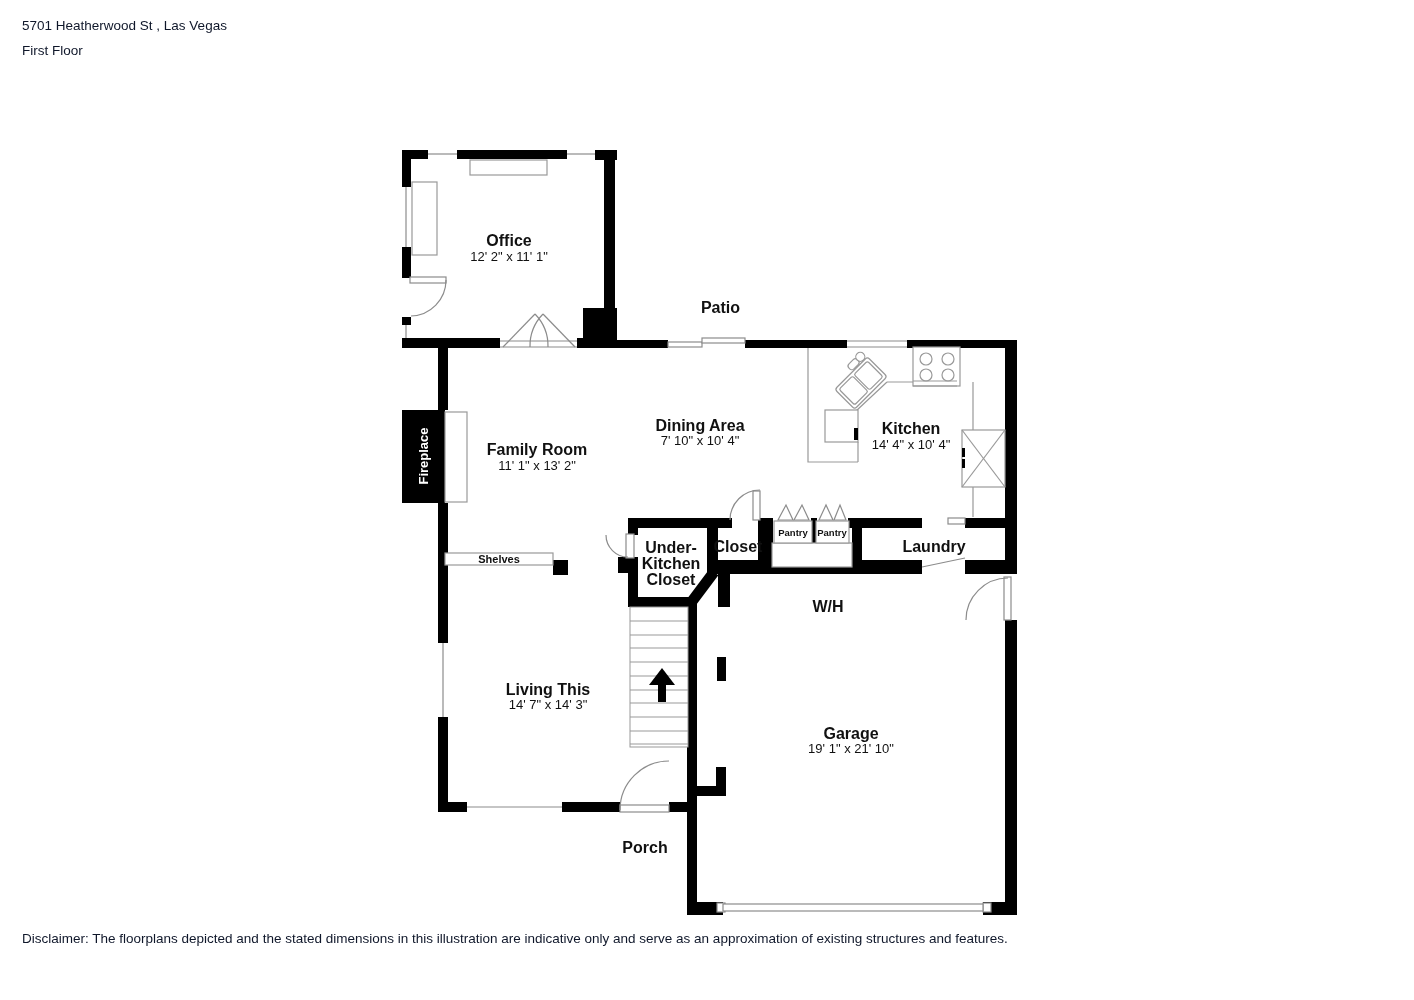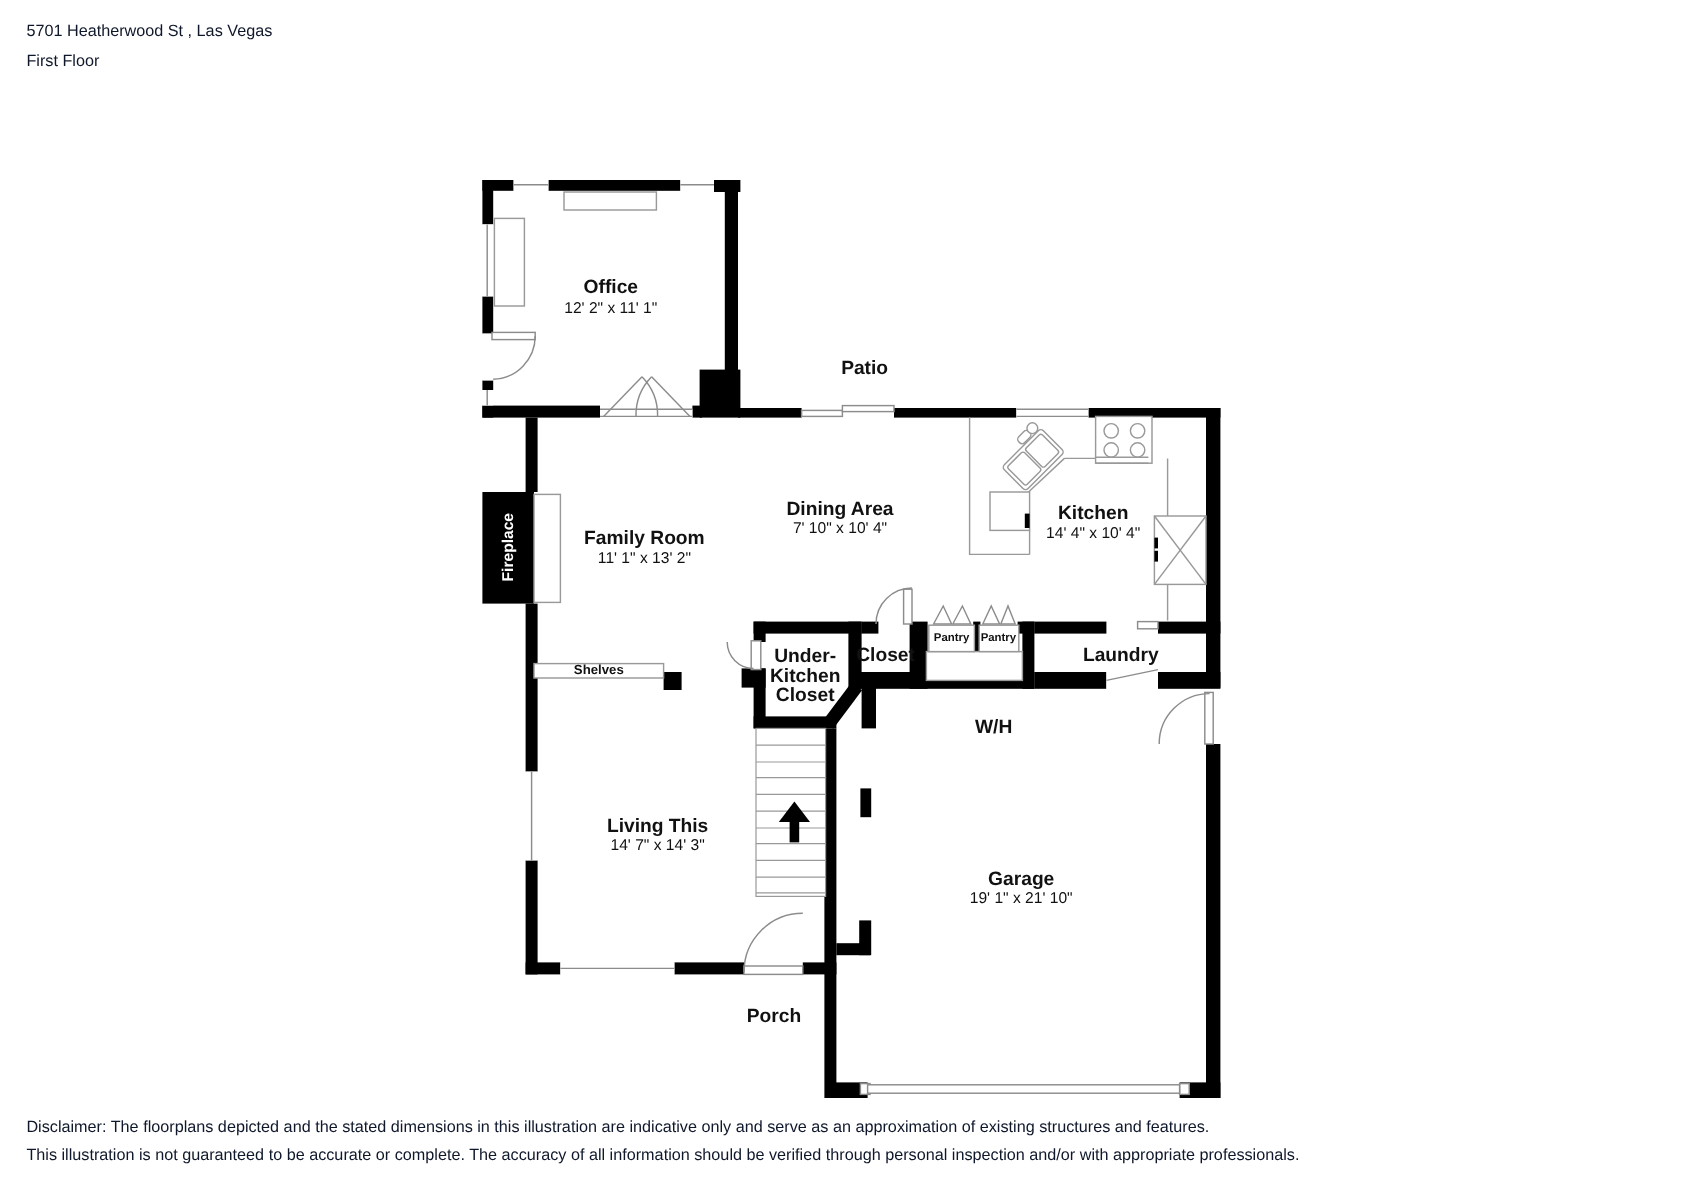--- a/index.html
+++ b/index.html
@@ -277,15 +277,14 @@
 
   <div class="lbl" style="left:548px;top:689px;">Living This</div>
   <div class="dims" style="left:548px;top:704px;">14' 7" x 14' 3"</div>
 
   <div class="lbl" style="left:851px;top:733px;">Garage</div>
   <div class="dims" style="left:851px;top:748px;">19' 1" x 21' 10"</div>
 
   <div class="lbl" style="left:645px;top:847px;">Porch</div>
 
   <div class="corner" style="left:22px;top:931px;">Disclaimer: The floorplans depicted and the stated dimensions in this illustration are indicative only and serve as an approximation of existing structures and features.</div>
-  <div class="corner" style="left:22px;top:955px;">This illustration is not guaranteed to be accurate or complete. The accuracy of all information should be verified through personal inspection and/or with appropriate professionals.</div>
 
 </div>
 
 </body></html>

